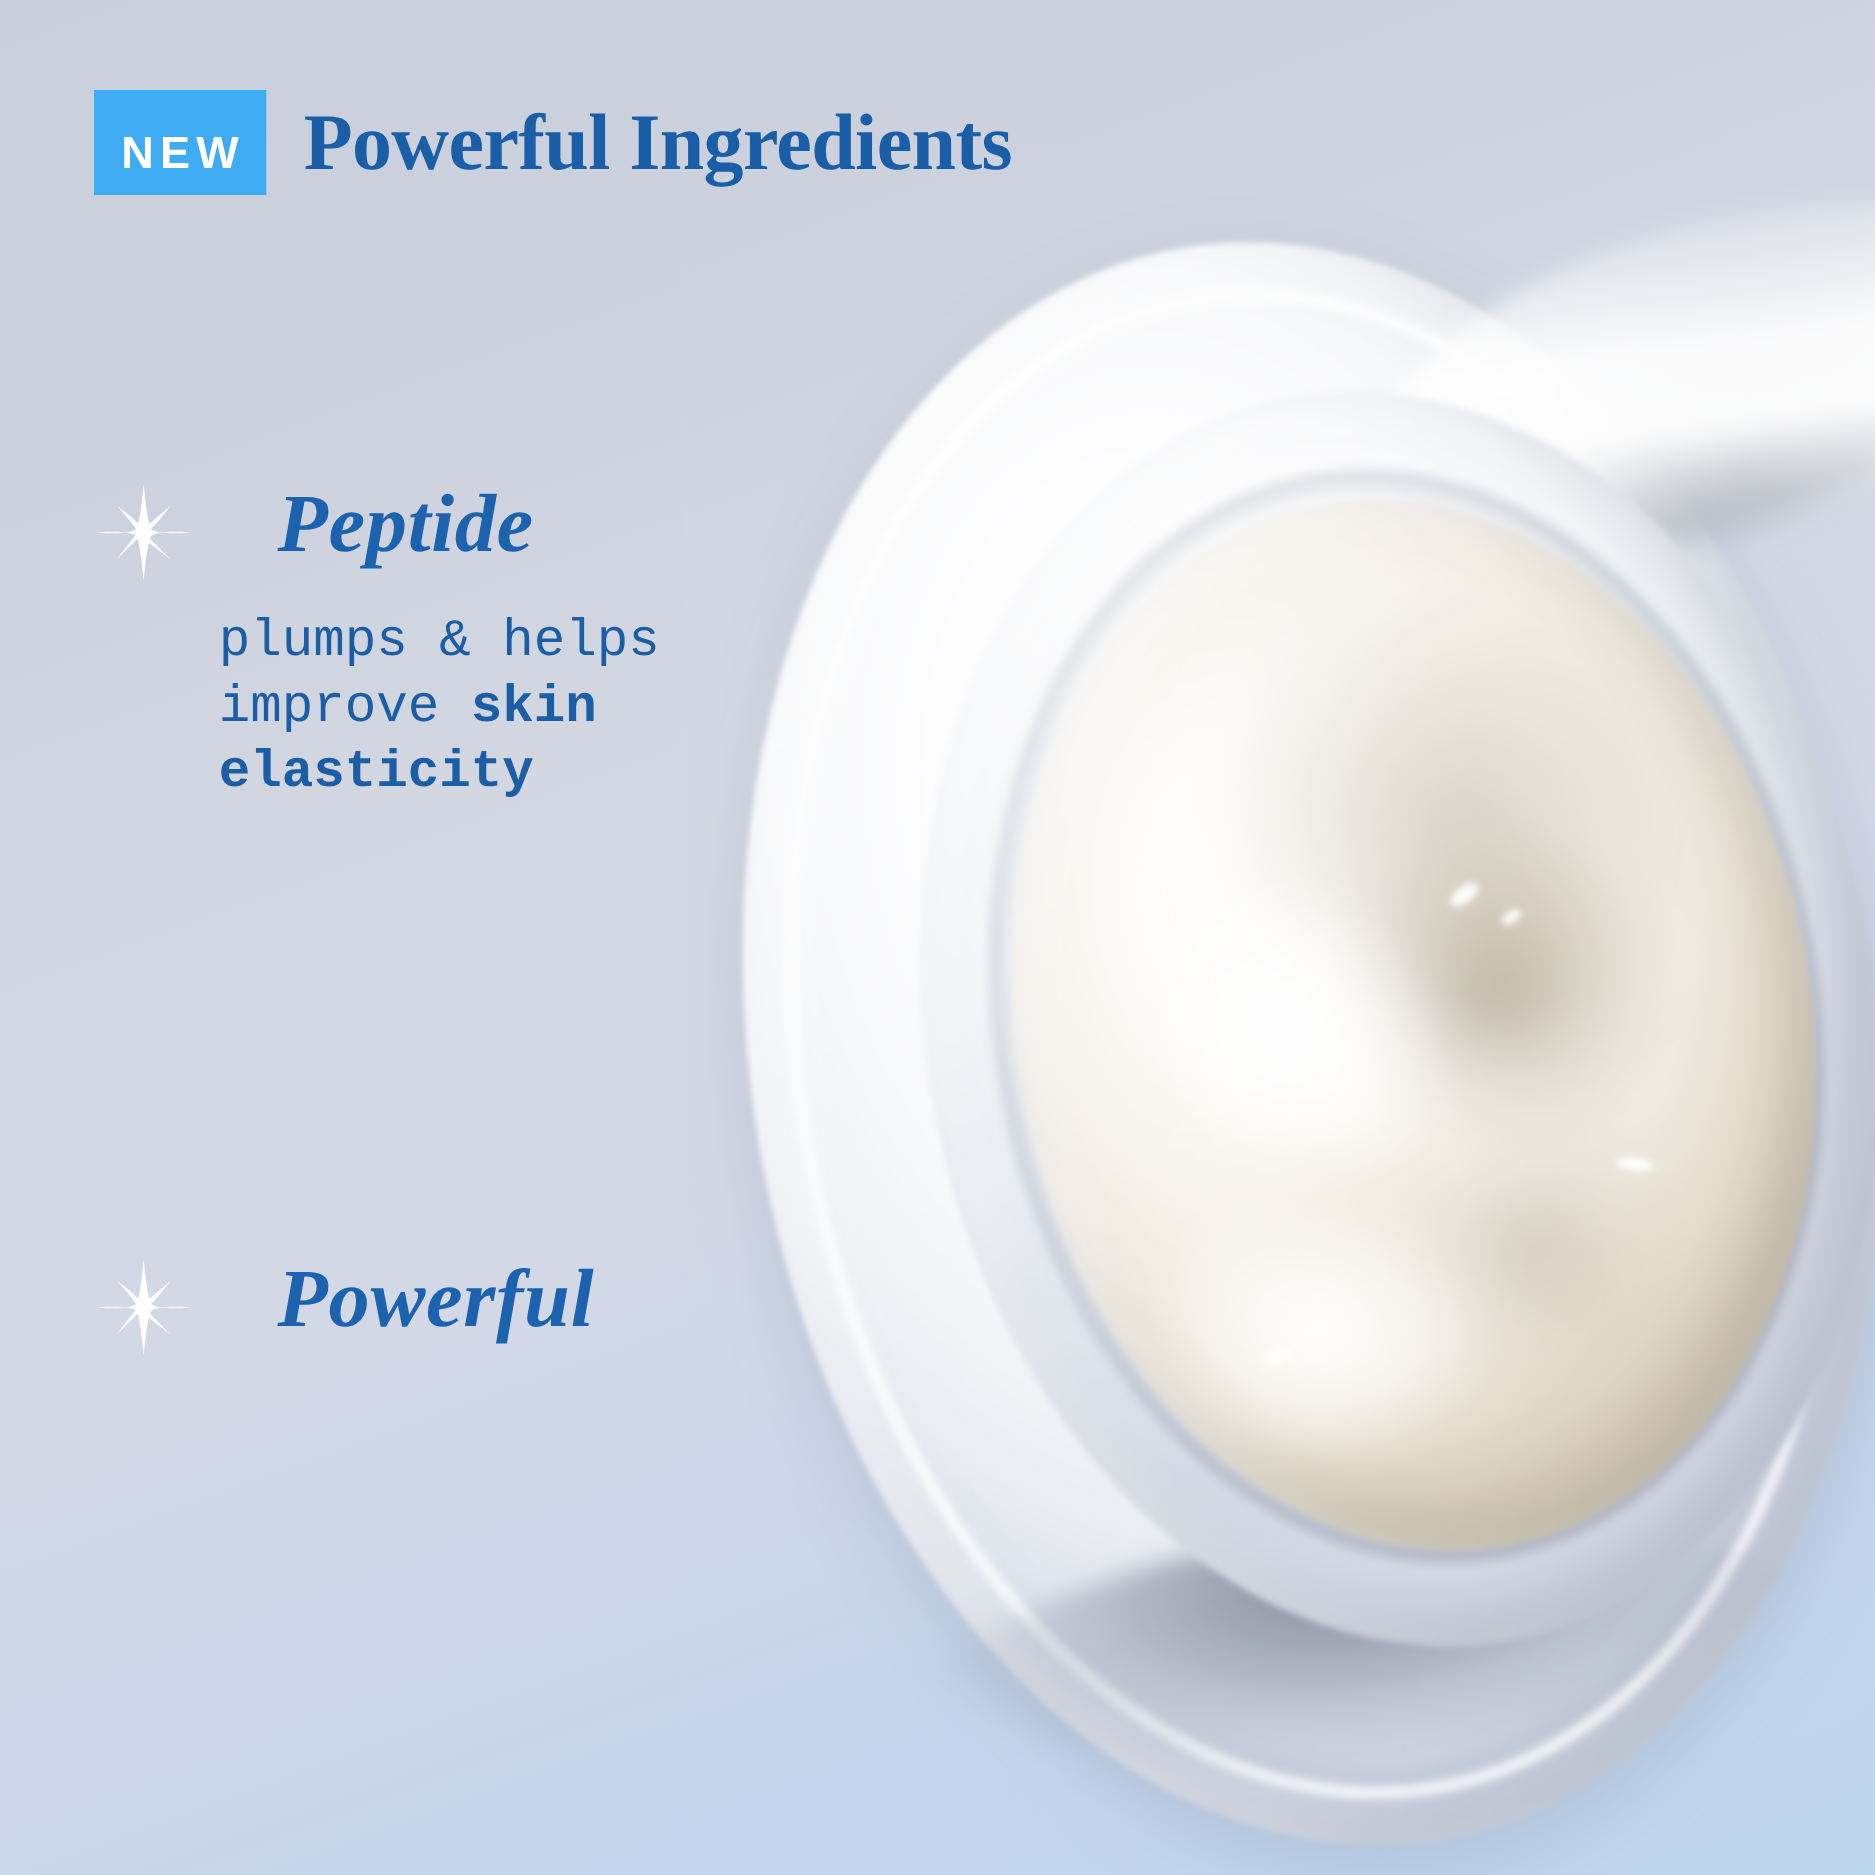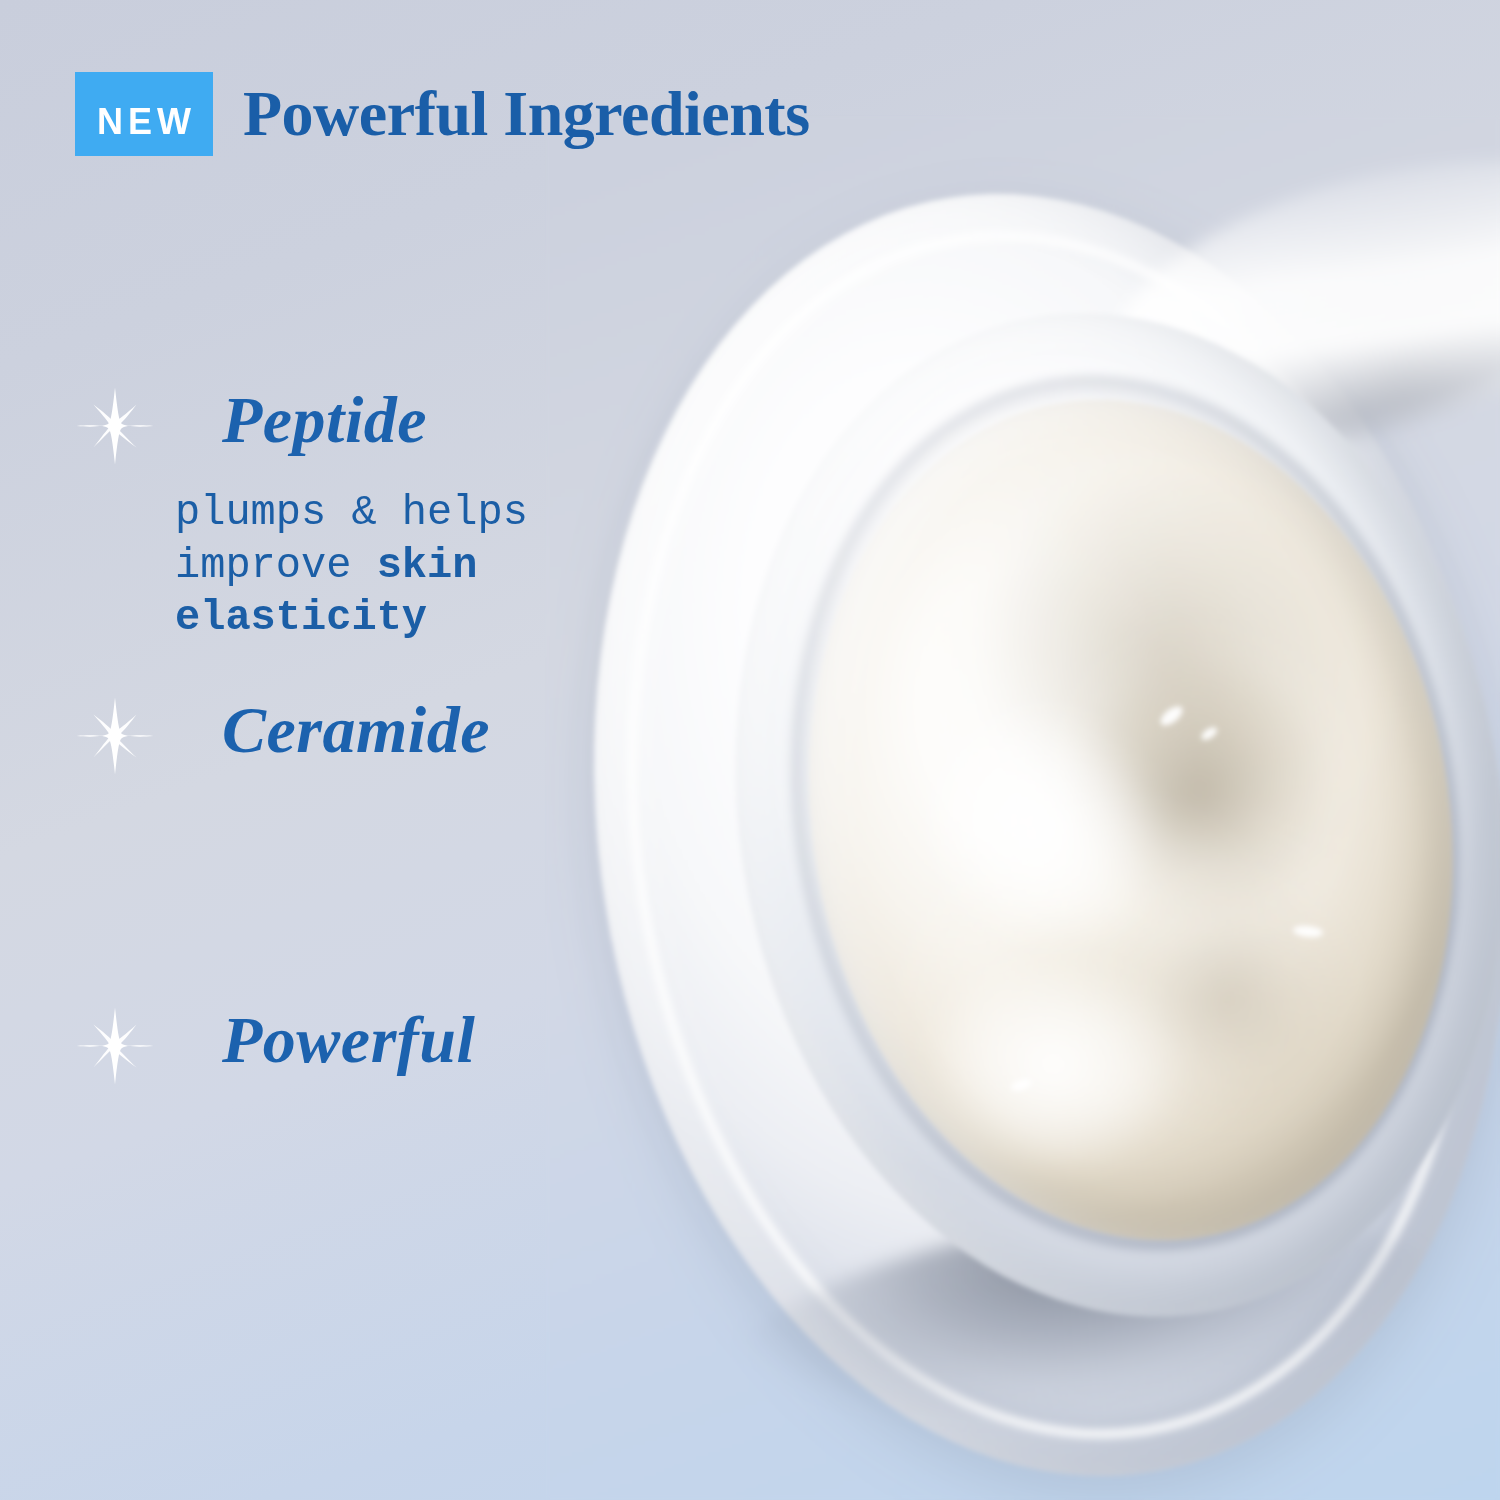--- a/index.html
+++ b/index.html
@@ -423,28 +423,20 @@
           </svg>
           <div class="ing-name">Peptide</div>
         </div>
         <div class="ing-desc">
           <span>plumps &amp; helps improve</span>
           <b>skin elasticity</b>
         </div>
       </div>
 
       <div class="ingredient ing-1">
-        <div class="ing-head">
-          <svg class="sparkle-icon" viewBox="0 0 100 100">
-            <path fill="#ffffff" d="M50 2 C53 30 55 44 58 47 C62 50 76 52 98 50 C76 48 62 50 58 53 C55 56 53 70 50 98 C47 70 45 56 42 53 C38 50 24 48 2 50 C24 52 38 50 42 47 C45 44 47 30 50 2 Z"></path>
-            <path fill="#ffffff" d="M77 23 C62 36 55 42 52 43 C49 44 44 49 23 77 C44 56 49 51 52 50 C55 49 62 43 77 23 Z" opacity="0.95"></path>
-            <path fill="#ffffff" d="M23 23 C36 38 42 45 43 48 C44 51 49 56 77 77 C56 56 51 51 50 48 C49 45 43 38 23 23 Z" opacity="0.95"></path>
-          </svg>
-          <div class="ing-name">Ceramide</div>
-        </div>
       </div>
 
       <div class="ingredient ing-2">
         <div class="ing-head">
           <svg class="sparkle-icon" viewBox="0 0 100 100">
             <path fill="#ffffff" d="M50 2 C53 30 55 44 58 47 C62 50 76 52 98 50 C76 48 62 50 58 53 C55 56 53 70 50 98 C47 70 45 56 42 53 C38 50 24 48 2 50 C24 52 38 50 42 47 C45 44 47 30 50 2 Z"></path>
             <path fill="#ffffff" d="M77 23 C62 36 55 42 52 43 C49 44 44 49 23 77 C44 56 49 51 52 50 C55 49 62 43 77 23 Z" opacity="0.95"></path>
             <path fill="#ffffff" d="M23 23 C36 38 42 45 43 48 C44 51 49 56 77 77 C56 56 51 51 50 48 C49 45 43 38 23 23 Z" opacity="0.95"></path>
           </svg>
           <div class="ing-name">Powerful</div>

